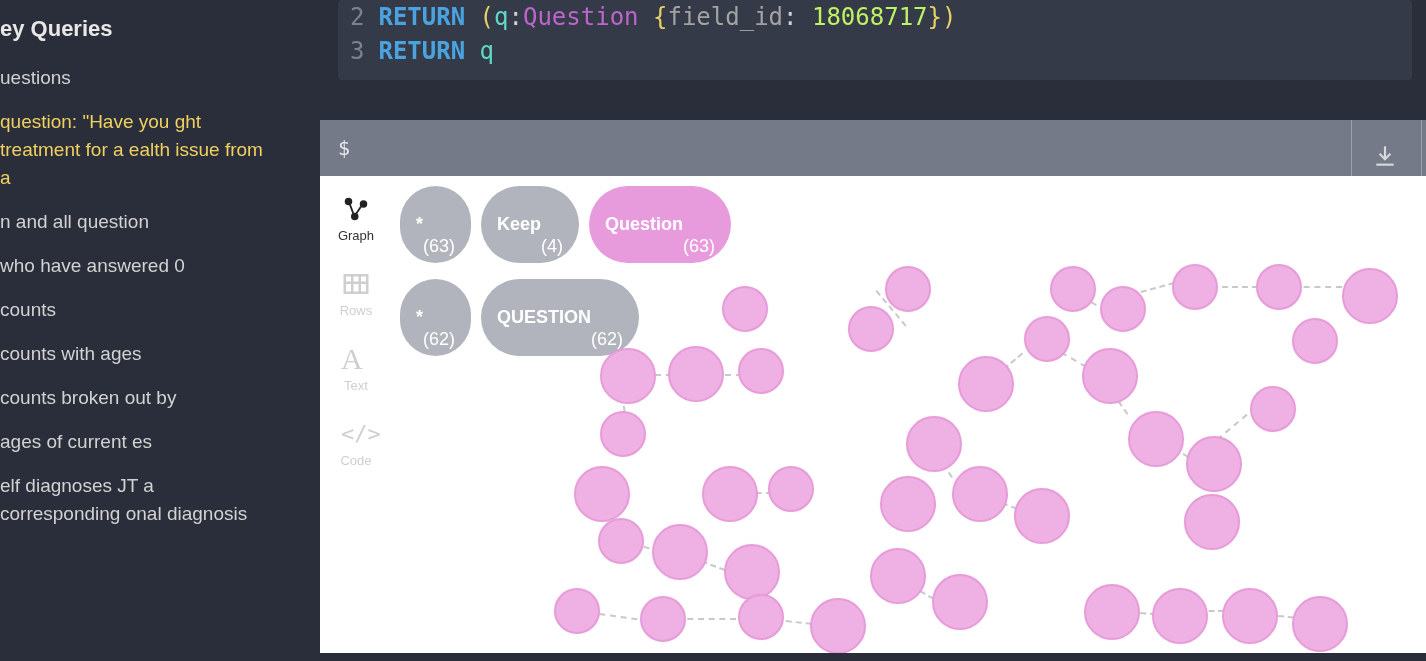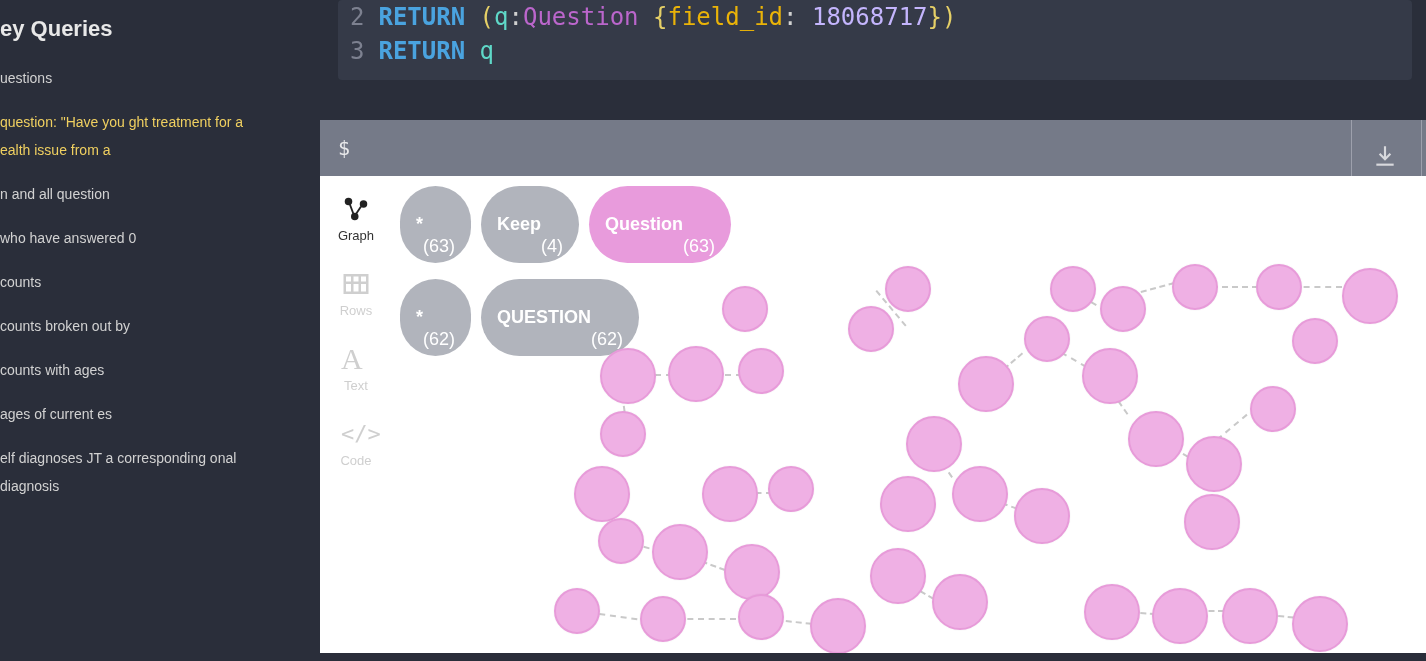--- a/index.html
+++ b/index.html
@@ -22,21 +22,21 @@
     padding-right: 20px;
     overflow: hidden;
   }
   .sidebar-title {
     font-size: 22px;
     font-weight: 700;
     color: #e8e8e8;
     padding: 8px 0 14px 0;
   }
   .sidebar-item {
-    font-size: 14px;
+    font-size: 19px;
     line-height: 28px;
     color: #d2d2d2;
     padding: 8px 0;
     cursor: pointer;
   }
   .sidebar-item.active {
     color: #f0d060;
   }
   .main {
     position: absolute;
@@ -55,22 +55,22 @@
     line-height: 34px;
     color: #d0d0d0;
   }
   .editor-line { white-space: pre; }
   .lineno { color: #7d8190; margin-right: 14px; }
   .kw-match { color: #4aa3df; font-weight: 600; }
   .kw-return { color: #4aa3df; font-weight: 600; }
   .paren { color: #e6d067; }
   .label { color: #bb66cc; }
   .brace { color: #e6d067; }
-  .field { color: #eab308; }
-  .num { color: #c4b5fd; }
+  .field { color: #a3a3a3; }
+  .num { color: #bef264; }
   .var { color: #5fd8c8; }
 
   .result-panel {
     margin: 40px 0 0 0;
     background: #ffffff;
     position: relative;
     height: 533px;
   }
   .result-header {
     background: #757a88;
@@ -187,22 +187,22 @@
 <body>
 
 <div class="sidebar">
   <div class="sidebar-title">ey Queries</div>
   <div id="sidebar-items">
       <div class="sidebar-item">uestions</div>
       <div class="sidebar-item active">question: "Have you ght treatment for a ealth issue from a</div>
       <div class="sidebar-item">n and all question</div>
       <div class="sidebar-item">who have answered 0</div>
       <div class="sidebar-item">counts</div>
+      <div class="sidebar-item">counts with ages</div>
       <div class="sidebar-item">counts broken out by</div>
-      <div class="sidebar-item">counts with ages</div>
       <div class="sidebar-item">ages of current es</div>
       <div class="sidebar-item">elf diagnoses JT a corresponding onal diagnosis</div>
     </div>
 </div>
 
 <div class="main">
 
   <div class="editor">
     <div class="editor-line"><span class="lineno">2</span><span class="kw-match">RETURN</span> <span class="paren">(</span><span class="var">q</span><span>:</span><span class="label">Question</span><span class="brace"> {</span><span class="field">field_id</span><span>: </span><span class="num">18068717</span><span class="brace">}</span><span class="paren">)</span></div>
     <div class="editor-line"><span class="lineno">3</span><span class="kw-return">RETURN</span><span class="var"> q</span></div>

